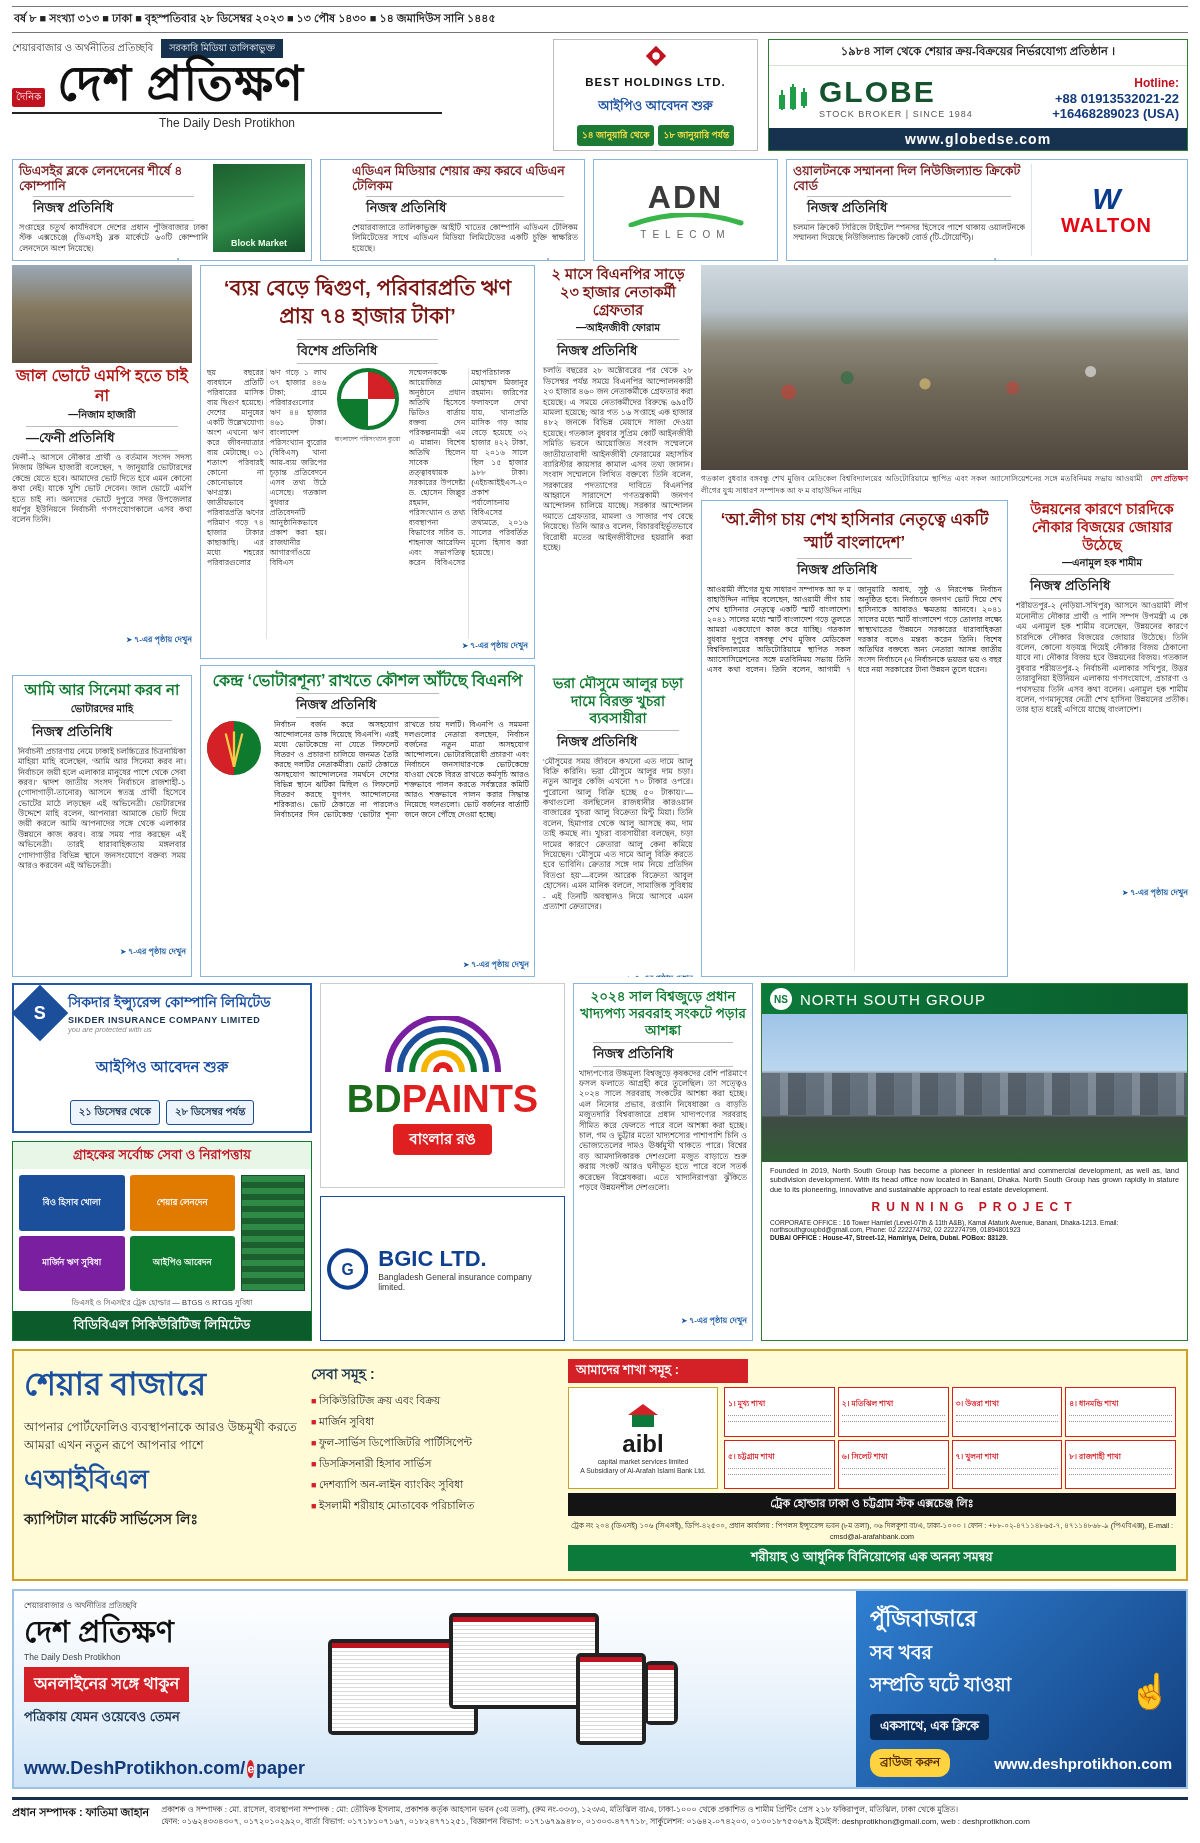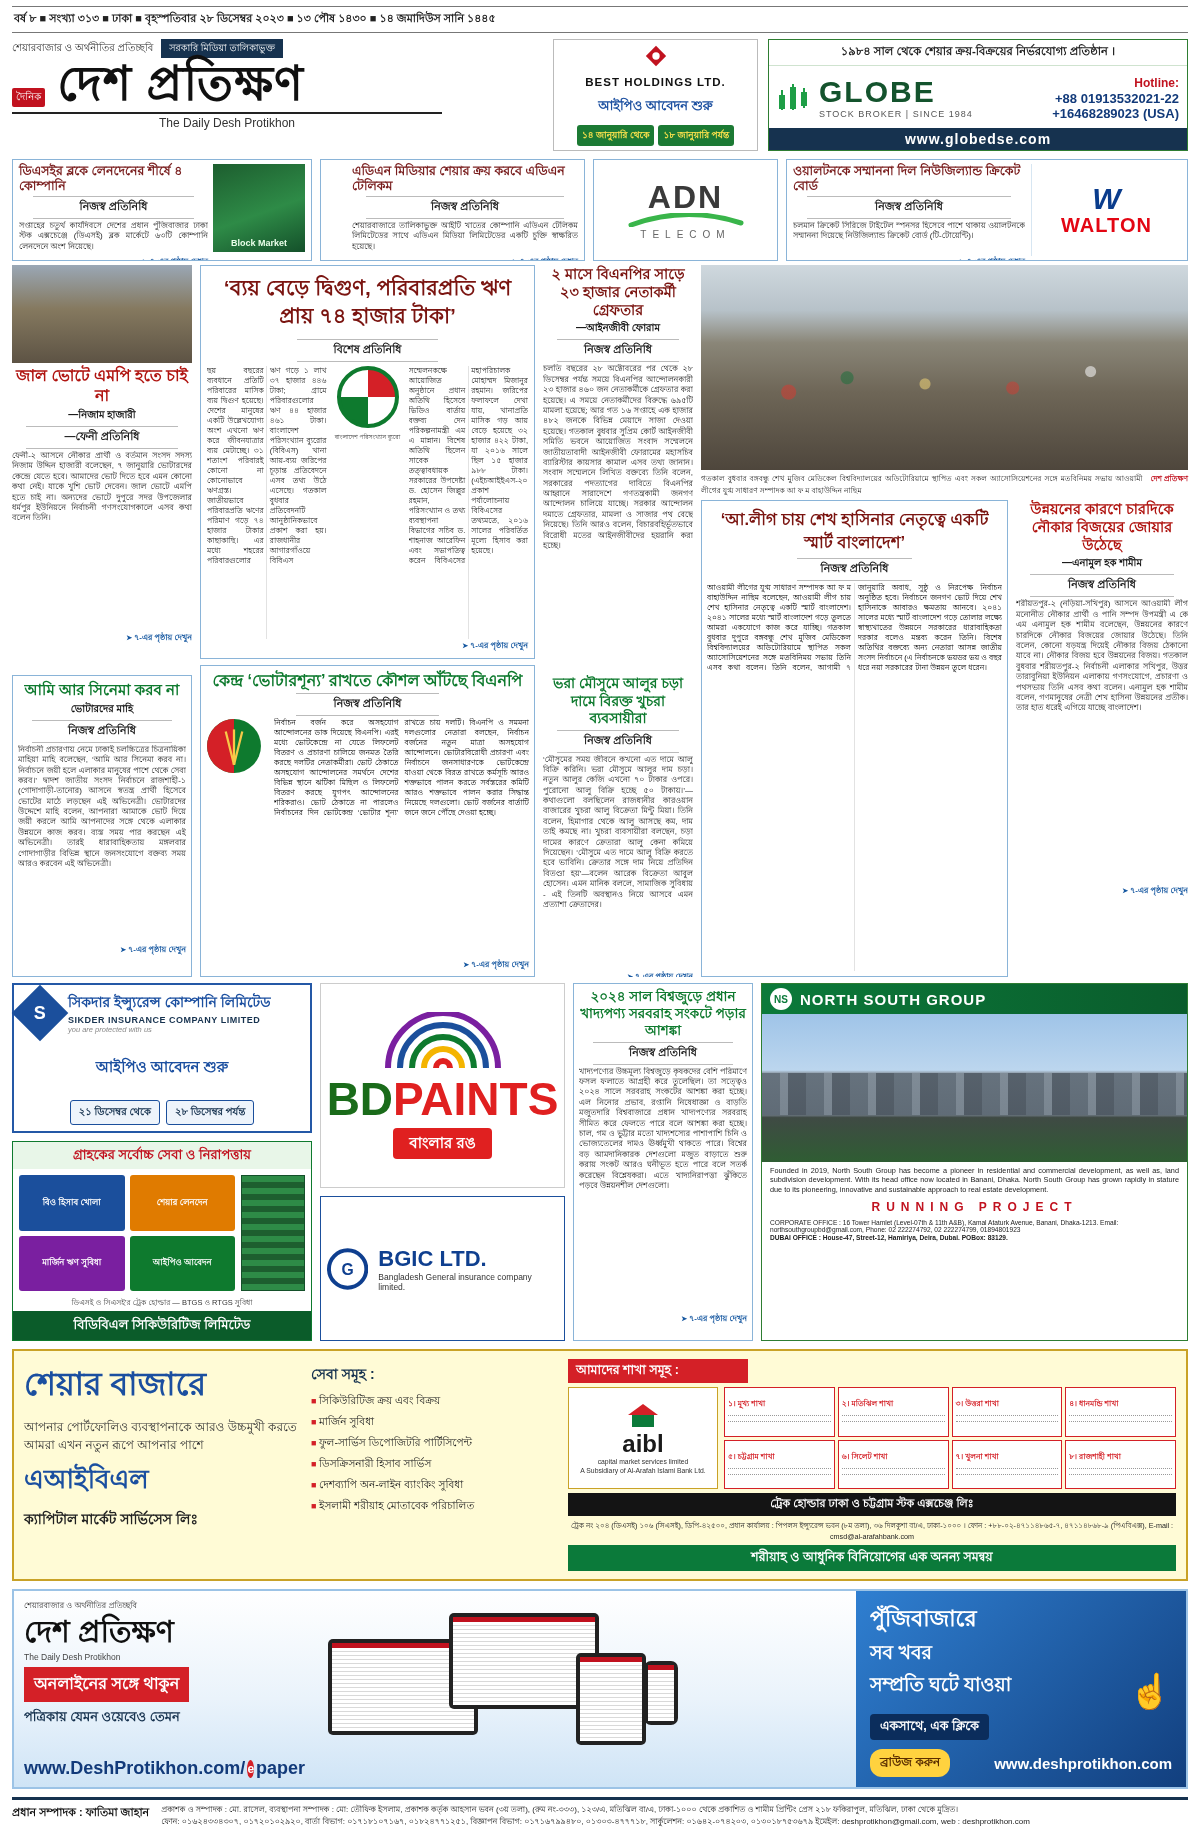--- a/index.html
+++ b/index.html
@@ -34,21 +34,21 @@
   .globe-sub { font-size:9px; color:#555; letter-spacing:1px; }
   .globe-phones { margin-left:auto; text-align:right; }
   .globe-hotline { color:#c1121f; font-weight:bold; font-size:12px; display:inline; }
   .globe-phone { color:#123a7a; font-weight:bold; font-size:13px; }
   .globe-web { background:#16324f; color:#fff; font-weight:bold; text-align:center; font-size:14px; padding:3px; letter-spacing:1px; }
 
   
   .strip { display:flex; gap:8px; height:102px; margin:4px 0; }
   .sbox { border:1px solid #8ab4d8; padding:4px 6px; overflow:hidden; }
   .s-title { font-size:12.5px; font-weight:bold; color:#7a1f1f; line-height:1.2; }
-  .byline { text-align:center; font-weight:bold; font-size:11px; color:#222; border-top:1px solid #bbb; border-bottom:1px solid #bbb; padding:1px 0; margin:2px 14px; }
+  .byline { text-align:left; font-weight:bold; font-size:13px; color:#222; border-top:1px solid #bbb; border-bottom:1px solid #bbb; padding:1px 0; margin:2px 14px; }
   .body8 { font-size:8px; line-height:1.3; text-align:justify; color:#222; overflow:hidden; }
   .more { color:#1557a0; font-size:8px; font-weight:bold; text-align:right; }
   .more::before { content:"➤ "; font-size:7px; }
   .sbox1 { width:300px; display:flex; gap:5px; }
   .sbox1 .txt { flex:1; }
   .blockimg { width:92px; height:88px; background:linear-gradient(160deg,#1d5e2f,#2e8b47 55%,#14502a); color:#eaffea; font-size:9px; font-weight:bold; display:flex; align-items:flex-end; justify-content:center; padding-bottom:4px; }
   .sbox2 { width:265px;padding-left:31px; }
   .sbox3 { width:185px; display:flex; flex-direction:column; align-items:center; justify-content:center; }
   .adn-word { font-size:32px; font-weight:bold; color:#3a3a3a; letter-spacing:2px; line-height:1; }
   .adn-sub { font-size:10px; letter-spacing:6px; color:#666; margin-top:2px; }
@@ -123,34 +123,34 @@
   .bdbl-mid { flex:1; display:flex; gap:6px; padding:6px; }
   .bdbl-chips { flex:1; display:grid; grid-template-columns:1fr 1fr; gap:5px; }
   .chip { color:#fff; font-size:8.5px; font-weight:bold; display:flex; align-items:center; justify-content:center; text-align:center; border-radius:3px; padding:2px; }
   .chip0{background:#1b4f9c}.chip1{background:#e07b00}.chip2{background:#7a1fa0}.chip3{background:#0e7a2e}
   .bdbl-bldg { width:64px; background:repeating-linear-gradient(180deg,#2e8b47 0 6px,#1d5e2f 6px 12px); border:1px solid #14502a; }
   .bdbl-note { font-size:7.5px; text-align:center; color:#333; padding:0 4px 2px; }
   .bdbl-foot { background:#0b5c2a; color:#fff; font-weight:bold; font-size:13px; text-align:center; padding:4px; }
 
   .acol2 { width:245px; display:flex; flex-direction:column; gap:8px; }
   .bdpaints { height:205px; border:1px solid #ccc; display:flex; flex-direction:column; align-items:center; justify-content:center; gap:6px; }
-  .bdp-words { font-size:46px; font-weight:bold; line-height:1; }
+  .bdp-words { font-size:38px; font-weight:bold; line-height:1; }
   .bdp-bd { color:#1a6b1a; } .bdp-paints { color:#e02020; }
   .bdp-sub { background:#e02020; color:#fff; font-weight:bold; font-size:15px; padding:3px 16px; border-radius:4px; }
   .bgic { flex:1; border:1px solid #1b4f9c; display:flex; align-items:center; justify-content:center; gap:10px; padding:6px; }
   .bgic-texts { text-align:left; }
   .bgic-name { color:#0f3f8f; font-weight:bold; font-size:22px; }
   .bgic-sub { color:#333; font-size:8.5px; }
 
   .acol3 { width:180px; border:1px solid #8ab4d8; padding:5px; overflow:hidden; }
 
   .acol4 { flex:1; border:1.5px solid #2e7d32; display:flex; flex-direction:column; overflow:hidden; }
   .ns-head { background:linear-gradient(90deg,#0b7a3a,#0a5c2c); color:#fff; display:flex; align-items:center; gap:8px; padding:4px 8px; }
   .ns-circle { width:22px; height:22px; border-radius:50%; background:#fff; color:#0b7a3a; font-weight:bold; font-size:10px; display:flex; align-items:center; justify-content:center; }
-  .ns-name { font-weight:bold; font-size:15px; letter-spacing:1px; }
+  .ns-name { font-weight:normal; font-size:15px; letter-spacing:1px; }
   .ns-img { height:148px; background:
       linear-gradient(180deg,#9fc4e8 0%,#bcd6ee 38%,#8e9aa6 40%,#6f7a85 68%,#3f4a44 70%,#2f5d33 100%); position:relative; }
   .ns-img::after { content:""; position:absolute; left:0; right:0; top:40%; height:28%;
       background:repeating-linear-gradient(90deg,#5c6873 0 18px,#7c8893 18px 26px,#49535d 26px 44px); opacity:.8; }
   .ns-body { font-size:7.3px; line-height:1.3; color:#222; padding:4px 8px; text-align:justify; }
   .ns-running { text-align:center; color:#c1121f; font-weight:bold; letter-spacing:6px; font-size:12px; padding:2px; }
   .ns-projects { background:#0b6b34; color:#fff; display:grid; grid-template-columns:1.1fr 1fr 1fr; font-size:9px; font-weight:bold; }
   .ns-projects > div { padding:4px 6px; border-left:1px solid rgba(255,255,255,.4); display:flex; flex-direction:column; justify-content:center; gap:2px; }
   .ns-projects > div:first-child { border-left:none; }
   .ns-office { font-size:6.6px; color:#222; padding:3px 8px 1px; }

